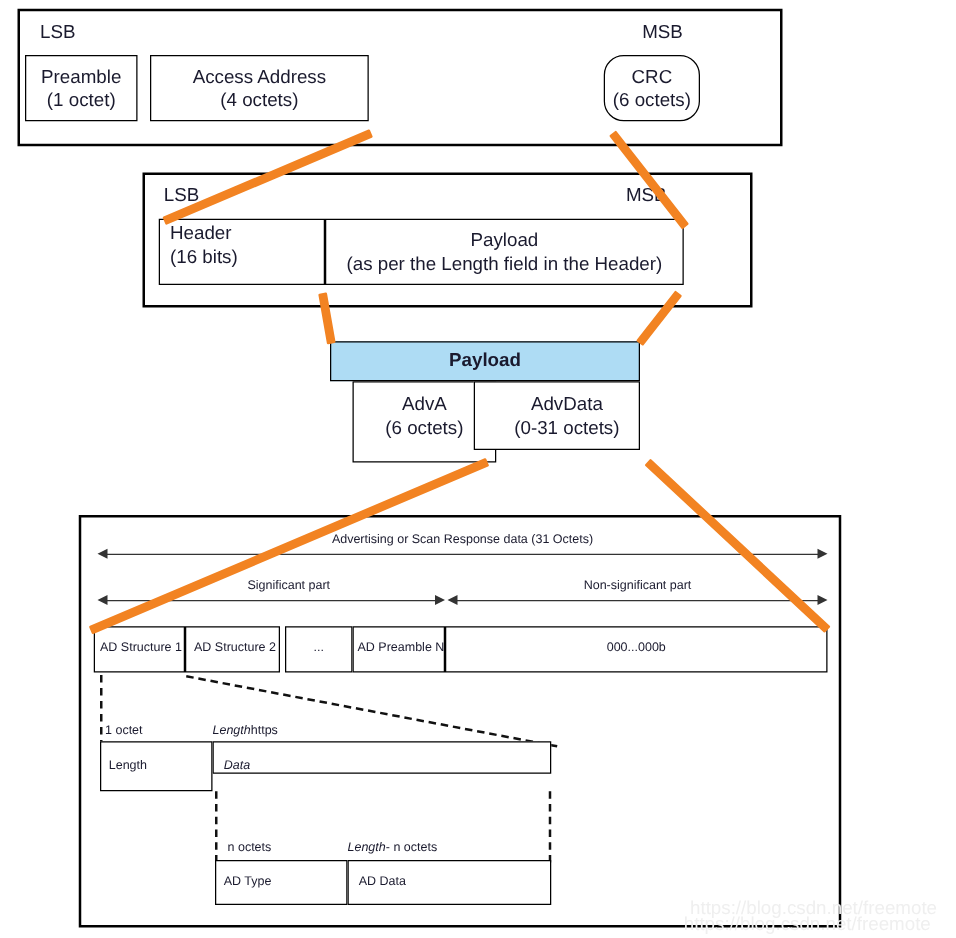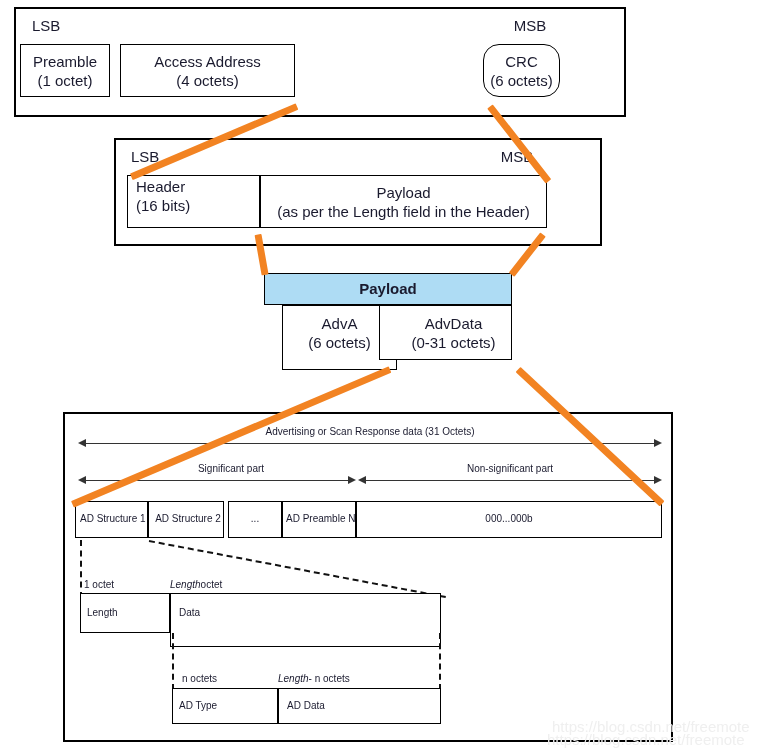--- a/index.html
+++ b/index.html
@@ -149,27 +149,27 @@
   </div>
 
   <div class="vdash" style="left:80px;top:540px;height:58px;"></div>
   <div class="dash" style="left:149px;top:540px;width:302px;transform:rotate(10.7deg);"></div>
 
   <div class="lab t10 left" style="left:84px;top:578px;width:70px;height:14px;">
     <span>1 octet</span>
   </div>
   <div class="lab t10 left" style="left:170px;top:578px;width:160px;height:14px;">
     <i>Length</i>
-      <span> octet</span>
+      <span> https</span>
   </div>
 
   <div class="abs cellbox" style="left:80px;top:593px;width:90px;height:40px;">
     <div class="lab t10 left" style="left:6px;top:0;width:82px;height:38px;">Length</div>
   </div>
-  <div class="abs cellbox" style="left:170px;top:593px;width:271px;height:54px;">
+  <div class="abs cellbox" style="left:170px;top:593px;width:271px;height:26px;font-style:italic;">
     <div class="lab t10 left" style="left:8px;top:0;width:260px;height:38px;">Data</div>
   </div>
 
   <div class="vdash" style="left:172px;top:633px;height:57px;"></div>
   <div class="vdash" style="left:439px;top:633px;height:57px;"></div>
 
   <div class="lab t10 left" style="left:182px;top:672px;width:80px;height:14px;">
     <span>n octets</span>
   </div>
   <div class="lab t10 left" style="left:278px;top:672px;width:160px;height:14px;">

